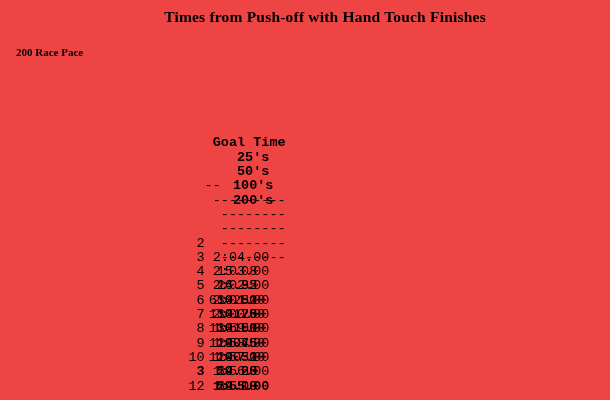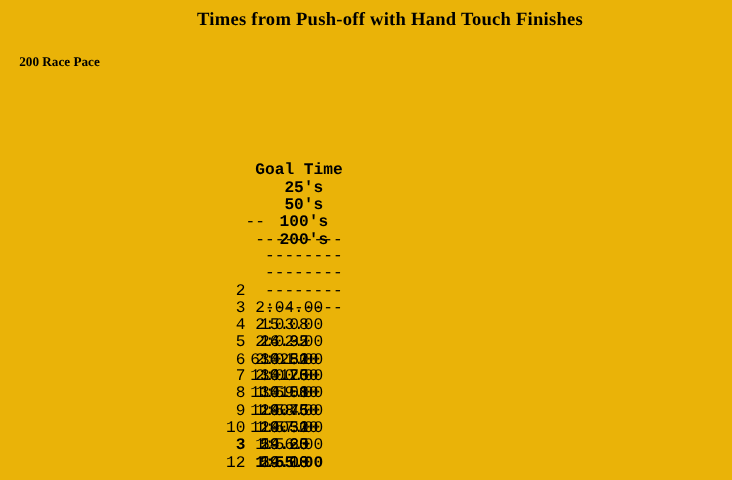--- a/index.html
+++ b/index.html
@@ -4,21 +4,21 @@
 <style>
   html, body { margin: 0; padding: 0; }
   body {
     width: 610px; height: 400px;
     background: #ffffff;
     font-family: "Liberation Serif", serif;
   }
   .page {
     position: relative;
     width: 610px; height: 400px;
-    background: #eab308;
+    background: #ef4444;
     color: #000000;
     overflow: hidden;
   }
   .title {
     position: absolute;
     left: 0; right: 0; top: 8px;
     margin: 0;
     text-align: center;
     text-indent: 40px;
     font-family: "Liberation Serif", serif;

